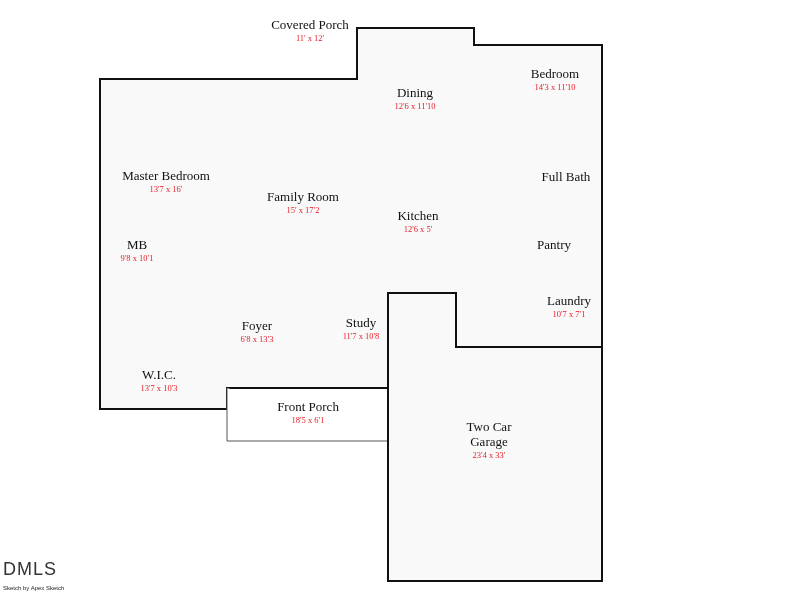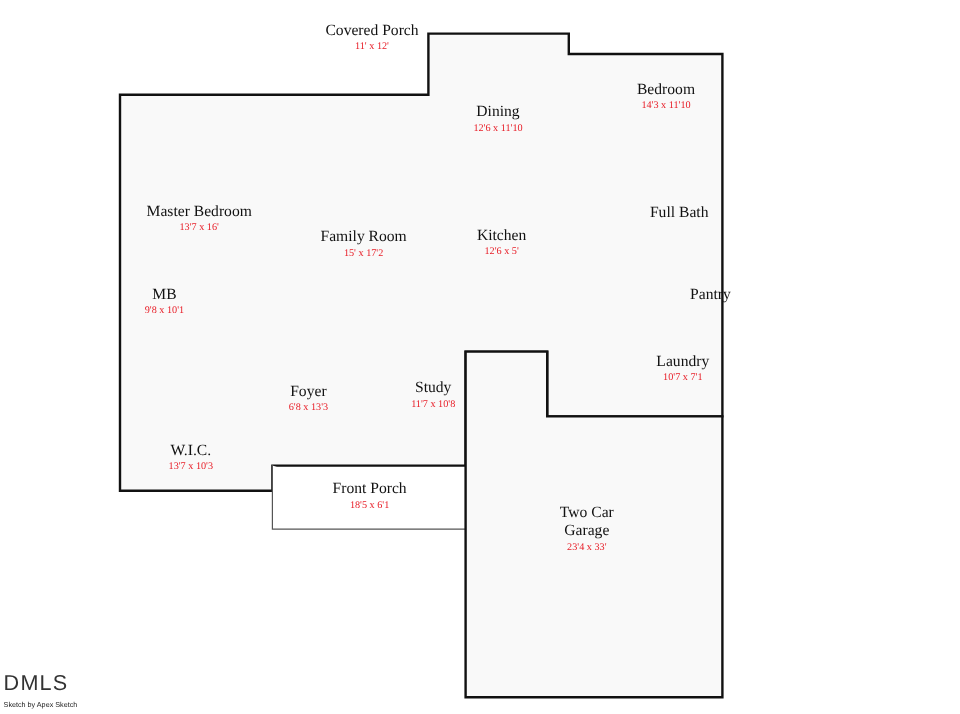--- a/index.html
+++ b/index.html
@@ -36,32 +36,32 @@
   <span class="dim">14'3 x 11'10</span>
 </div>
 <div class="room" style="left:166px;top:139px;margin-top:29px;">
   <span class="name">Master Bedroom</span>
   <span class="dim">13'7 x 16'</span>
 </div>
 <div class="room" style="left:303px;top:189px;">
   <span class="name">Family Room</span>
   <span class="dim">15' x 17'2</span>
 </div>
-<div class="room" style="left:418px;top:188px;">
+<div class="room" style="left:418px;top:208px;">
   <span class="name">Kitchen</span>
   <span class="dim">12'6 x 5'</span>
 </div>
 <div class="room" style="left:566px;top:169px;">
   <span class="name">Full Bath</span>
 </div>
 <div class="room" style="left:137px;top:237px;">
   <span class="name">MB</span>
   <span class="dim">9'8 x 10'1</span>
 </div>
-<div class="room" style="left:592px;top:237px;">
+<div class="room" style="left:554px;top:237px;">
   <span class="name">Pantry</span>
 </div>
 <div class="room" style="left:569px;top:293px;">
   <span class="name">Laundry</span>
   <span class="dim">10'7 x 7'1</span>
 </div>
 <div class="room" style="left:345px;top:315px;margin-left:16px;">
   <span class="name">Study</span>
   <span class="dim">11'7 x 10'8</span>
 </div>

